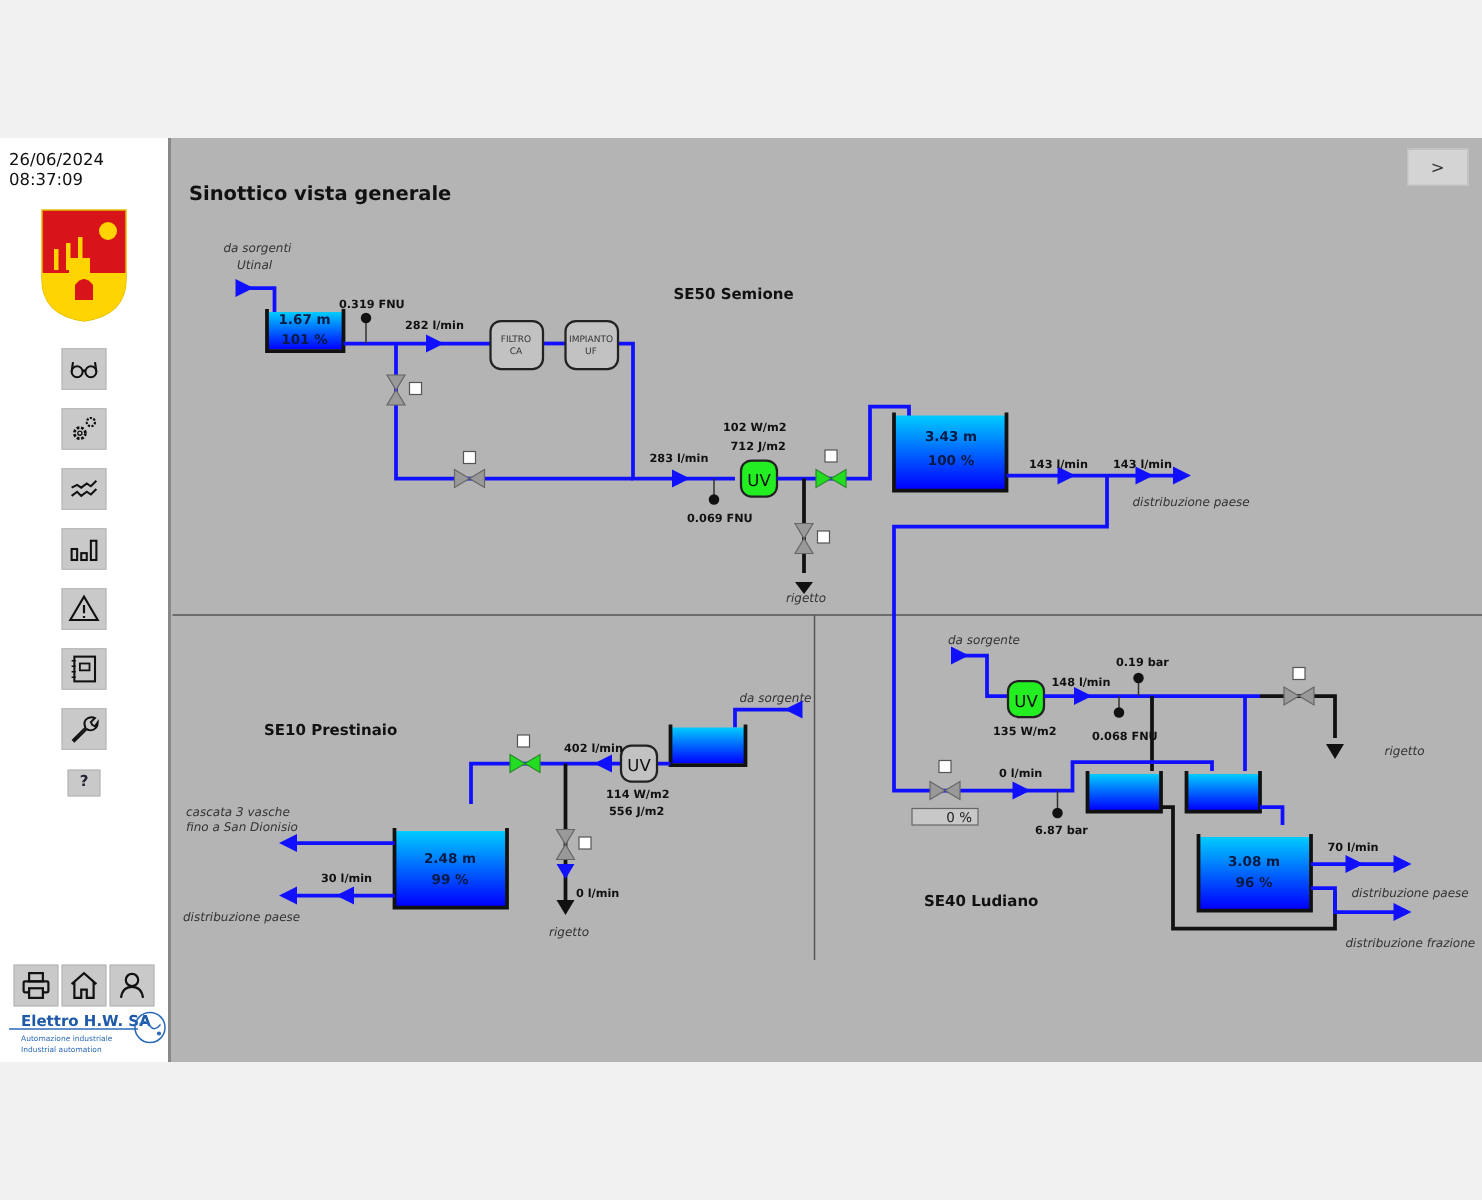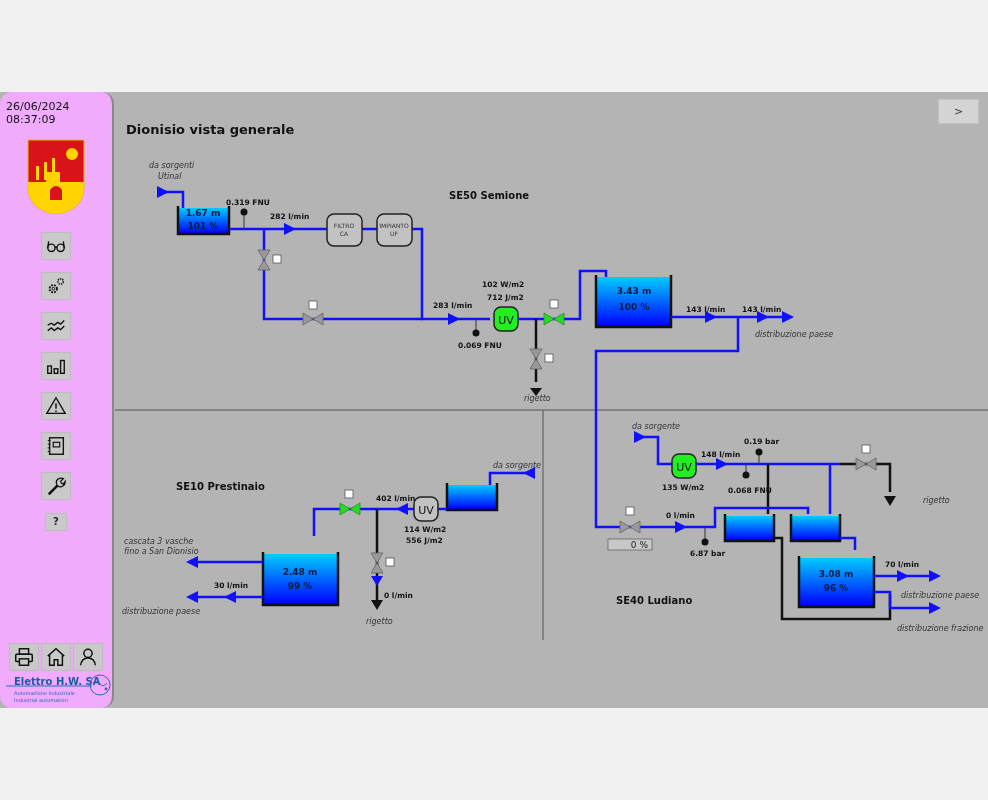--- a/index.html
+++ b/index.html
@@ -1,18 +1,18 @@
 <!DOCTYPE html>
 <html><head>
 <meta charset="utf-8">
 <style>
   html, body { margin:0; padding:0; }
   body { width:988px; height:800px; background:#f1f1f1; position:relative; overflow:hidden; font-family:"DejaVu Sans", sans-serif; }
   #screen { position:absolute; left:0; top:92px; width:988px; height:616px; background:#b4b4b4; }
-  #sidebar { position:absolute; left:0; top:0; width:112px; height:616px; background:#f0abfc; border-right:2px solid #888;border-radius:12px; }
+  #sidebar { position:absolute; left:0; top:0; width:112px; height:616px; background:#ffffff; border-right:2px solid #888; }
   #datetime { position:absolute; left:6px; top:8px; font-size:11px; color:#111; }
   #logo { position:absolute; left:26px; top:46px; width:60px; height:78px; }
   .navbtn { position:absolute; left:41px; width:28px; height:26px; background:#c9c9c9; border:1px solid #bcbcbc; display:flex; align-items:center; justify-content:center; cursor:pointer; }
   .navbtn svg { width:22px; height:22px; }
   .helpbtn { position:absolute; left:45px; top:421px; width:20px; height:16px; background:#c9c9c9; border:1px solid #bcbcbc; font-size:10px; font-weight:bold; color:#223; text-align:center; line-height:16px; cursor:pointer; }
   .botbtn { position:absolute; top:551px; width:28px; height:26px; background:#c9c9c9; border:1px solid #bcbcbc; display:flex; align-items:center; justify-content:center; cursor:pointer; }
   .botbtn svg { width:22px; height:22px; }
   #company { position:absolute; left:14px; top:584px; font-size:10px; font-weight:bold; color:#1e5aa8; }
   #company-sub1, #company-sub2 { position:absolute; left:14px; font-size:5px; color:#2a6ab8; }
   #company-sub1 { top:598px; } #company-sub2 { top:605px; }
@@ -291,15 +291,15 @@
     <text class="tanktxt" x="836" y="499" text-anchor="middle">96 %</text>
     <path class="pipe" d="M874 484 H934"></path>
     <path d="M897 478 L909 484 L897 490 Z M929 478 L941 484 L929 490 Z" fill="#1010ff"></path>
     <text class="lbl" x="885" y="475">70 l/min</text>
     <text class="ital" x="901" y="506">distribuzione paese</text>
     <path class="pipe" d="M874 500 H890 V516 H934"></path>
     <path d="M929 510 L941 516 L929 522 Z" fill="#1010ff"></path>
     <text class="ital" x="897" y="539">distribuzione frazione</text>
   </svg>
 
-  <div id="subtitle">Dionisio vista generale</div>
+  <div id="subtitle">Sinottico vista generale</div>
   <div id="next-btn">&gt;</div>
 </div>
 
 </body></html>

